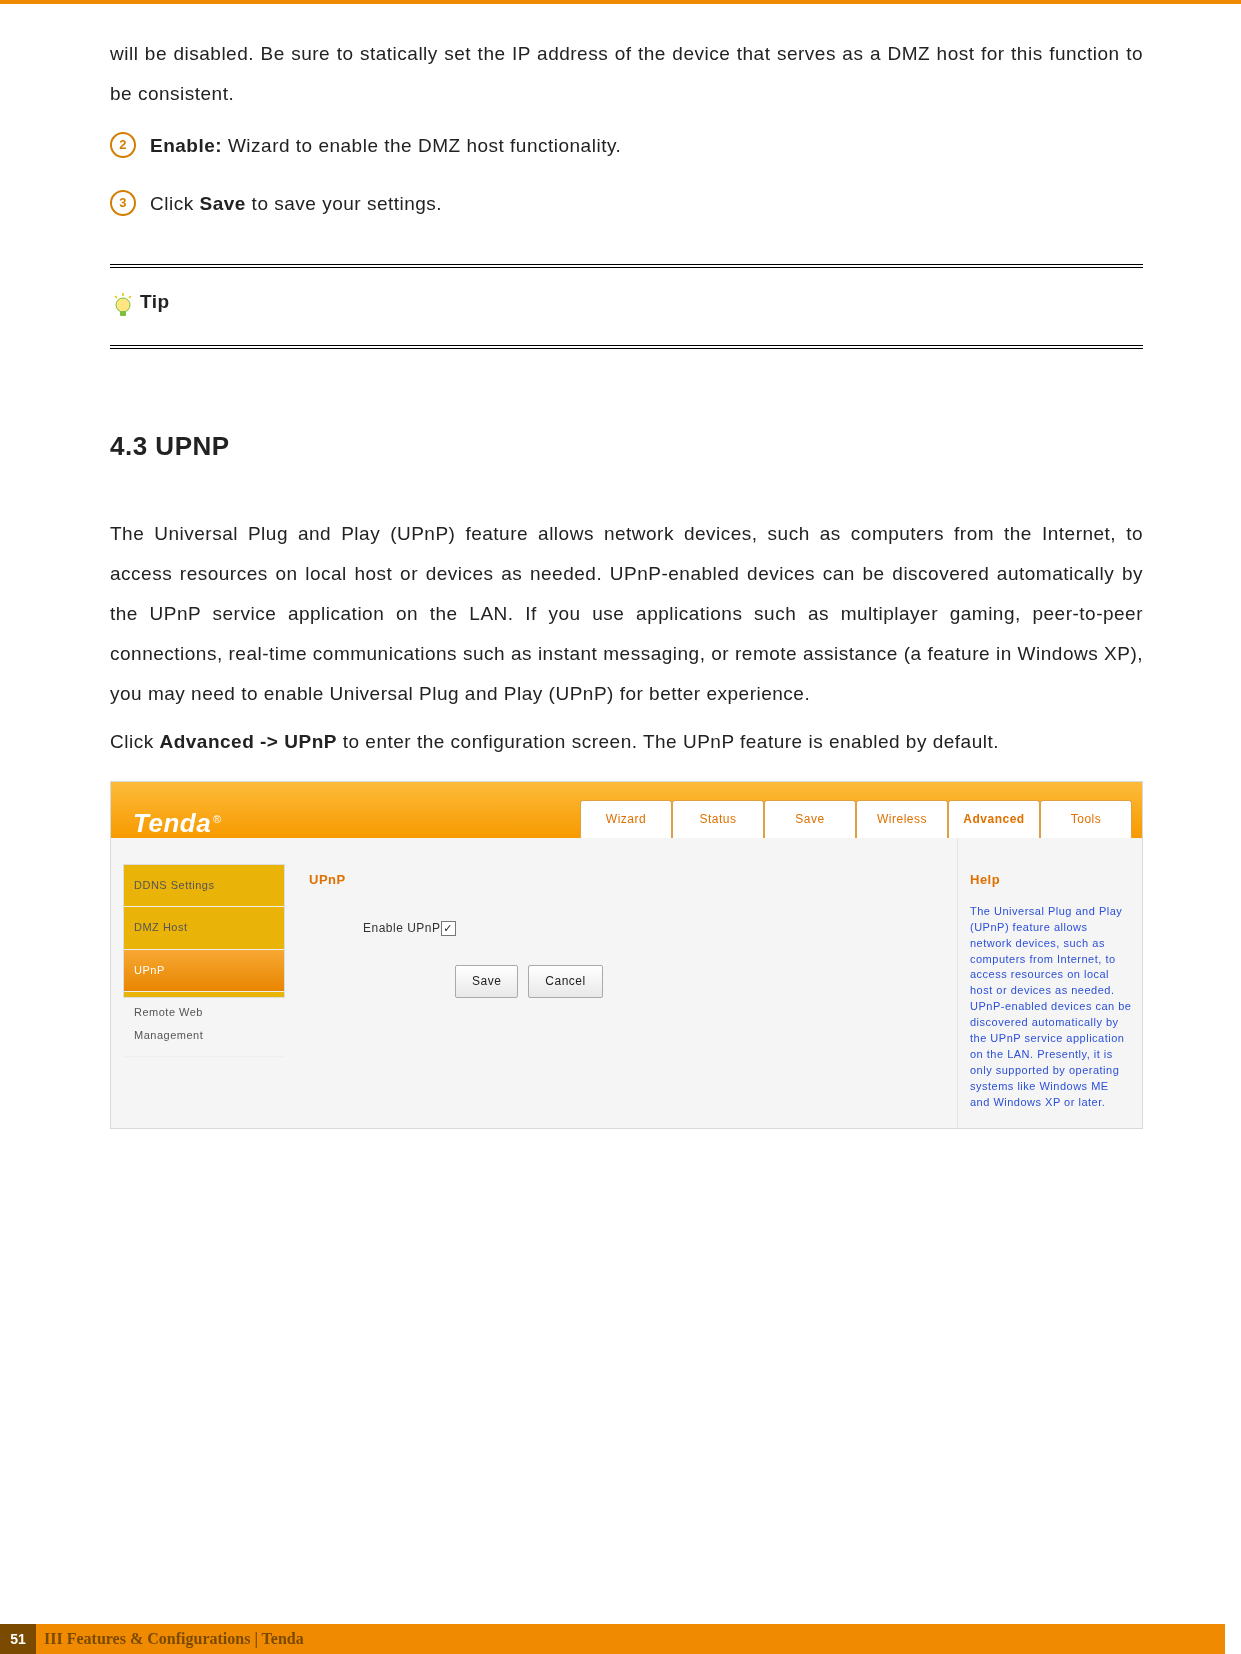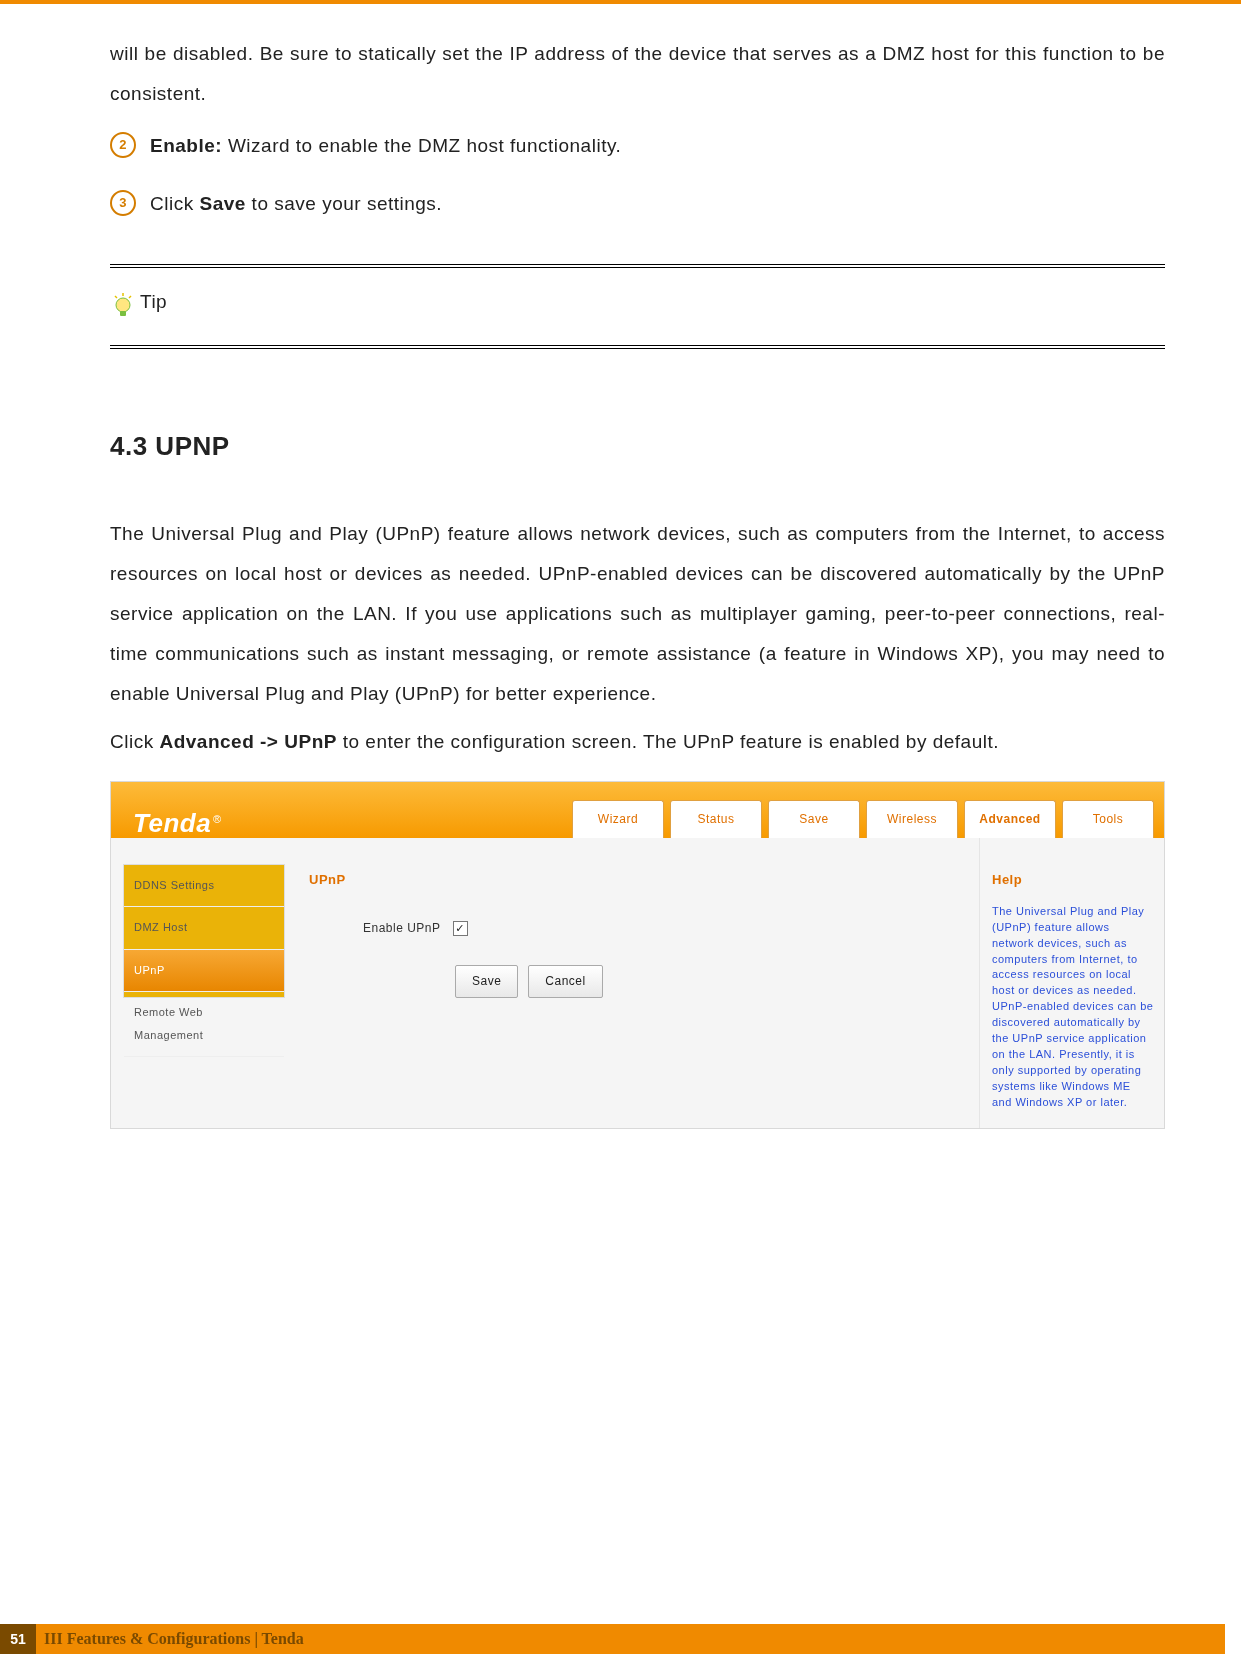--- a/index.html
+++ b/index.html
@@ -1,45 +1,45 @@
 <!DOCTYPE html>
 <html><head>
 <meta charset="utf-8">
 <style>
   html,body{margin:0;padding:0;background:#fff;font-family:Arial,Helvetica,sans-serif;color:#222}
   .page{width:1241px;min-height:1654px;margin:0 auto;position:relative;box-sizing:border-box}
   .top-accent{height:4px;background:#f08a00}
-  .content{padding:30px 76px 0 110px;line-height:2.1;font-size:19px;letter-spacing:.5px}
+  .content{padding:30px 98px 0 110px;line-height:2.1;font-size:19px;letter-spacing:.5px}
   .justify{text-align:justify;text-justify:inter-word}
   .list-item{display:flex;gap:14px;margin:12px 0 18px 0}
   .circ{display:inline-flex;justify-content:center;align-items:center;width:22px;height:22px;border:2px solid #d47d00;border-radius:50%;color:#d47d00;font-weight:bold;font-size:13px;flex:0 0 22px;margin-top:6px}
   .li-body{flex:1}
   .bold{font-weight:bold}
   .tipbox{border-top:4px double #000;border-bottom:4px double #000;margin:40px 0 70px 0;padding:14px 0 18px 0}
   .tip-head{display:flex;align-items:flex-end;gap:4px;margin-bottom:6px}
   .bulb{width:26px;height:30px;position:relative}
   .bulb svg{width:26px;height:30px}
-  .tip-label{font-weight:normal;font-size:19px}
+  .tip-label{font-weight:bold;font-size:19px}
   .h2{font-weight:bold;font-size:26px;margin:0 0 40px 0}
   .para{margin:0 0 8px 0}
   
   .shot{border:1px solid #d9d9d9;margin:20px 0 0 0}
   .shot-top{background:linear-gradient(#fdbb3a,#f79a00);height:56px;position:relative}
   .logo{position:absolute;left:22px;top:14px;color:#fff;font-weight:900;font-style:italic;font-size:26px;letter-spacing:.5px;font-family:Arial,Helvetica,sans-serif}
   .logo .r{font-size:11px;vertical-align:super;font-style:normal;font-weight:normal;margin-left:2px}
-  .tabs{position:absolute;right:10px;bottom:0;display:flex;gap:6px}
+  .tabs{position:absolute;right:10px;bottom:0;display:flex;}
   .tab{background:#fff;border:1px solid #e0a040;border-bottom:none;border-radius:3px 3px 0 0;color:#e07000;font-size:12px;padding:6px 0;width:90px;text-align:center}
   .tab.active{font-weight:bold;background:#fff}
   .shot-body{display:flex;background:#f5f5f5;min-height:290px}
   .side{width:160px;background:#eab308;border:1px solid #ddd;margin:26px 0 0 12px;height:132px}
   .side-item{font-size:11px;color:#555;padding:9px 10px;border-bottom:1px solid #eee}
   .side-item.sel{background:linear-gradient(#f7a834,#e88600);color:#fff}
   .main{flex:1;padding:28px 20px 10px 24px}
   .main-title{color:#e07000;font-size:13px;font-weight:bold;margin-bottom:22px}
-  .row{display:flex;align-items:center;gap:12px;margin-left:54px}
+  .row{display:flex;align-items:center;gap:0;margin-left:54px}
   .row-label{font-size:12px;color:#333}
   .chk{width:13px;height:13px;border:1px solid #777;display:inline-flex;align-items:center;justify-content:center;font-size:11px;line-height:1;background:#fff}
   .btns{display:flex;gap:10px;margin:24px 0 0 146px}
   .btn{border:1px solid #aaa;background:linear-gradient(#fff,#e8e8e8);font-size:12px;padding:3px 16px;border-radius:2px}
   .help{width:162px;border-left:1px solid #e5e5e5;padding:28px 10px 10px 12px}
   .help-title{color:#e07000;font-size:13px;font-weight:bold;margin-bottom:10px}
   .help-text{color:#2b4fd8;font-size:11px;line-height:1.45}
   
   .footer{position:absolute;left:0;right:16px;bottom:0}
   .footbar{background:#f08a00;height:30px;display:flex;align-items:center}

